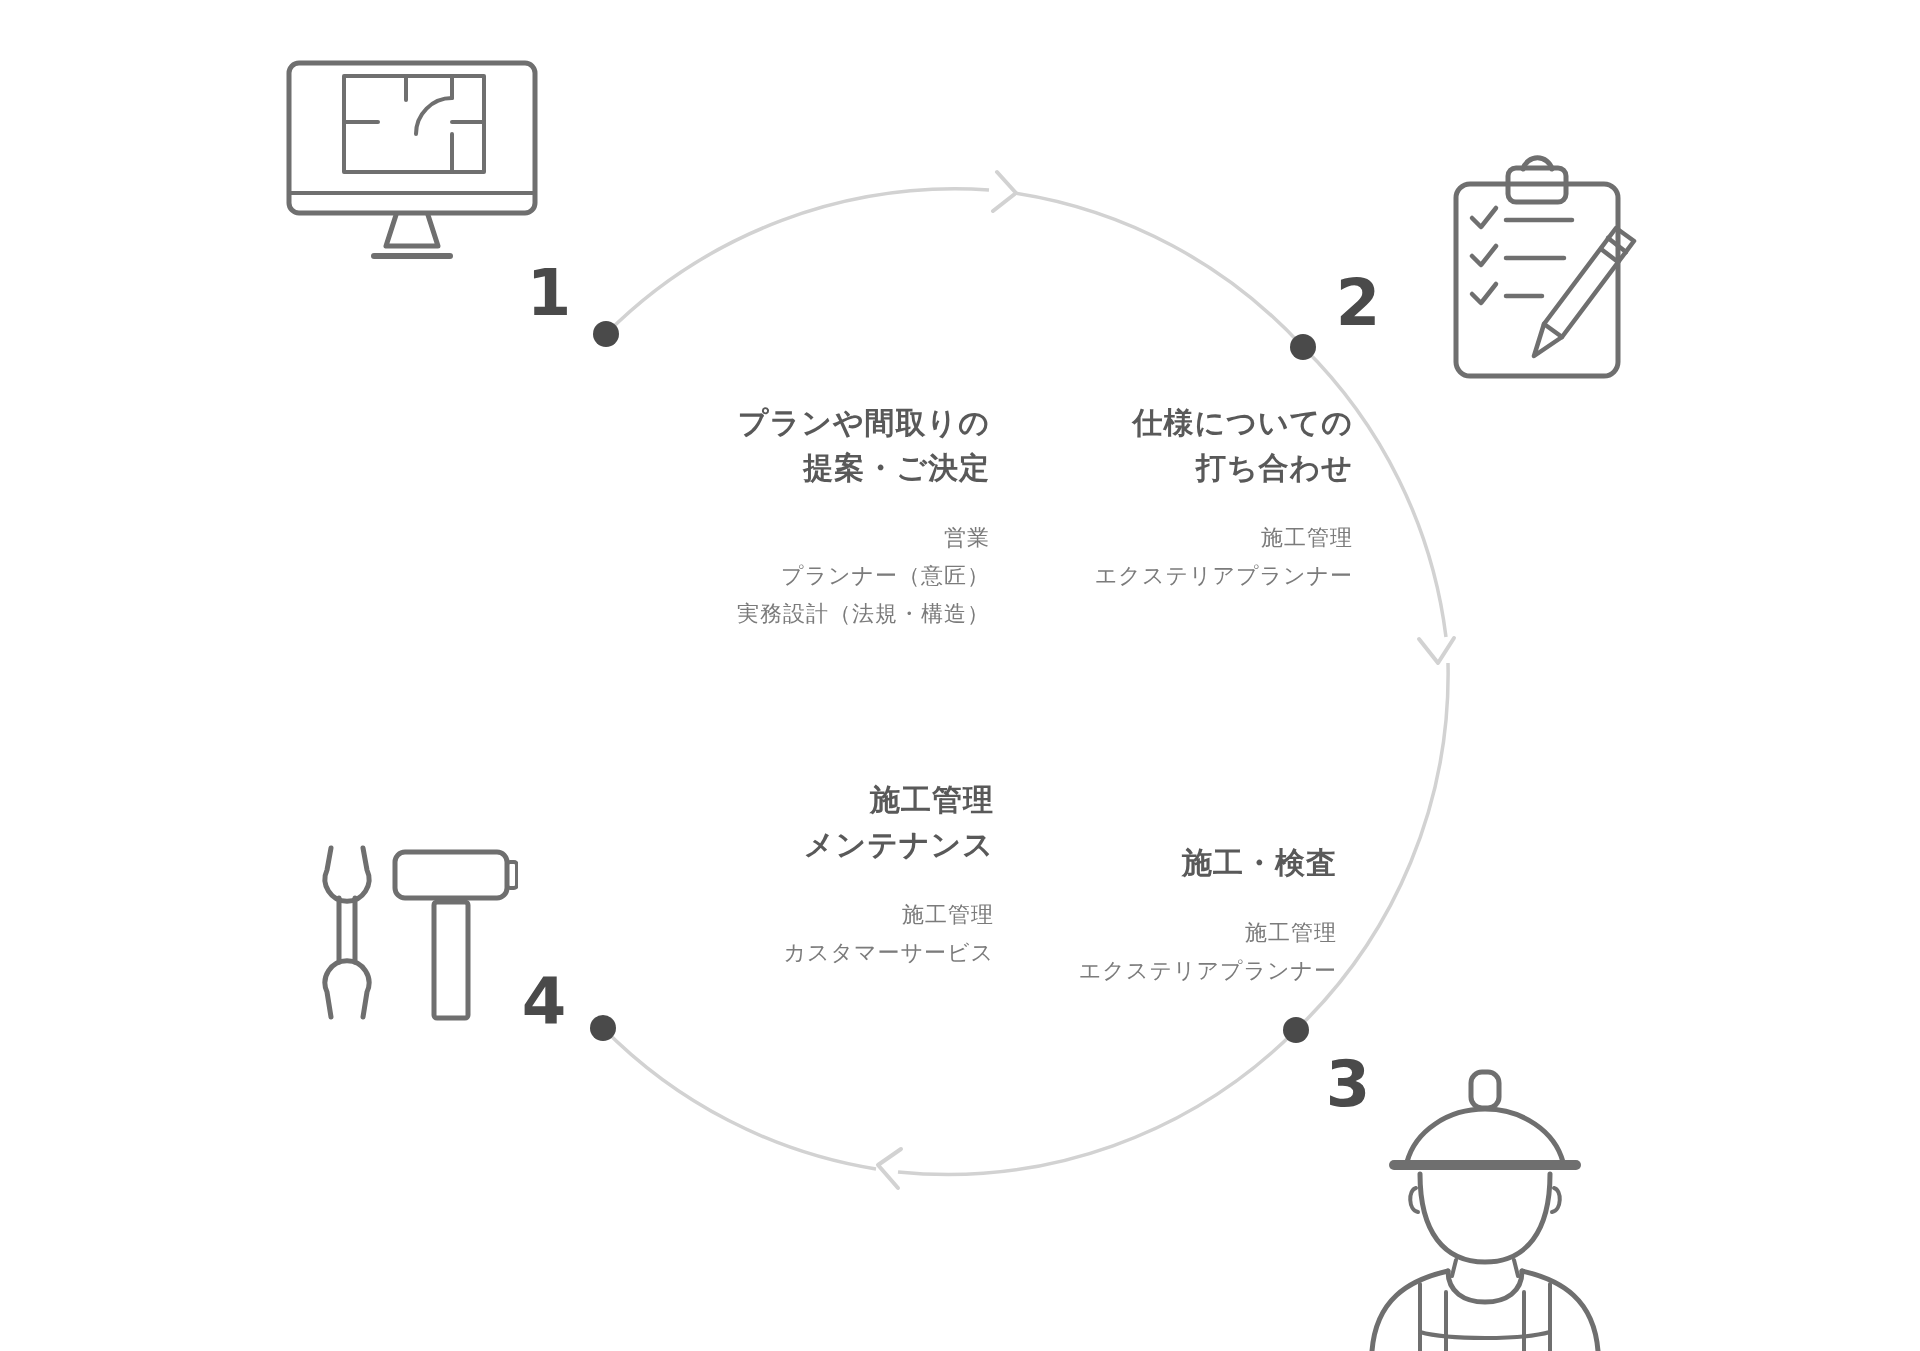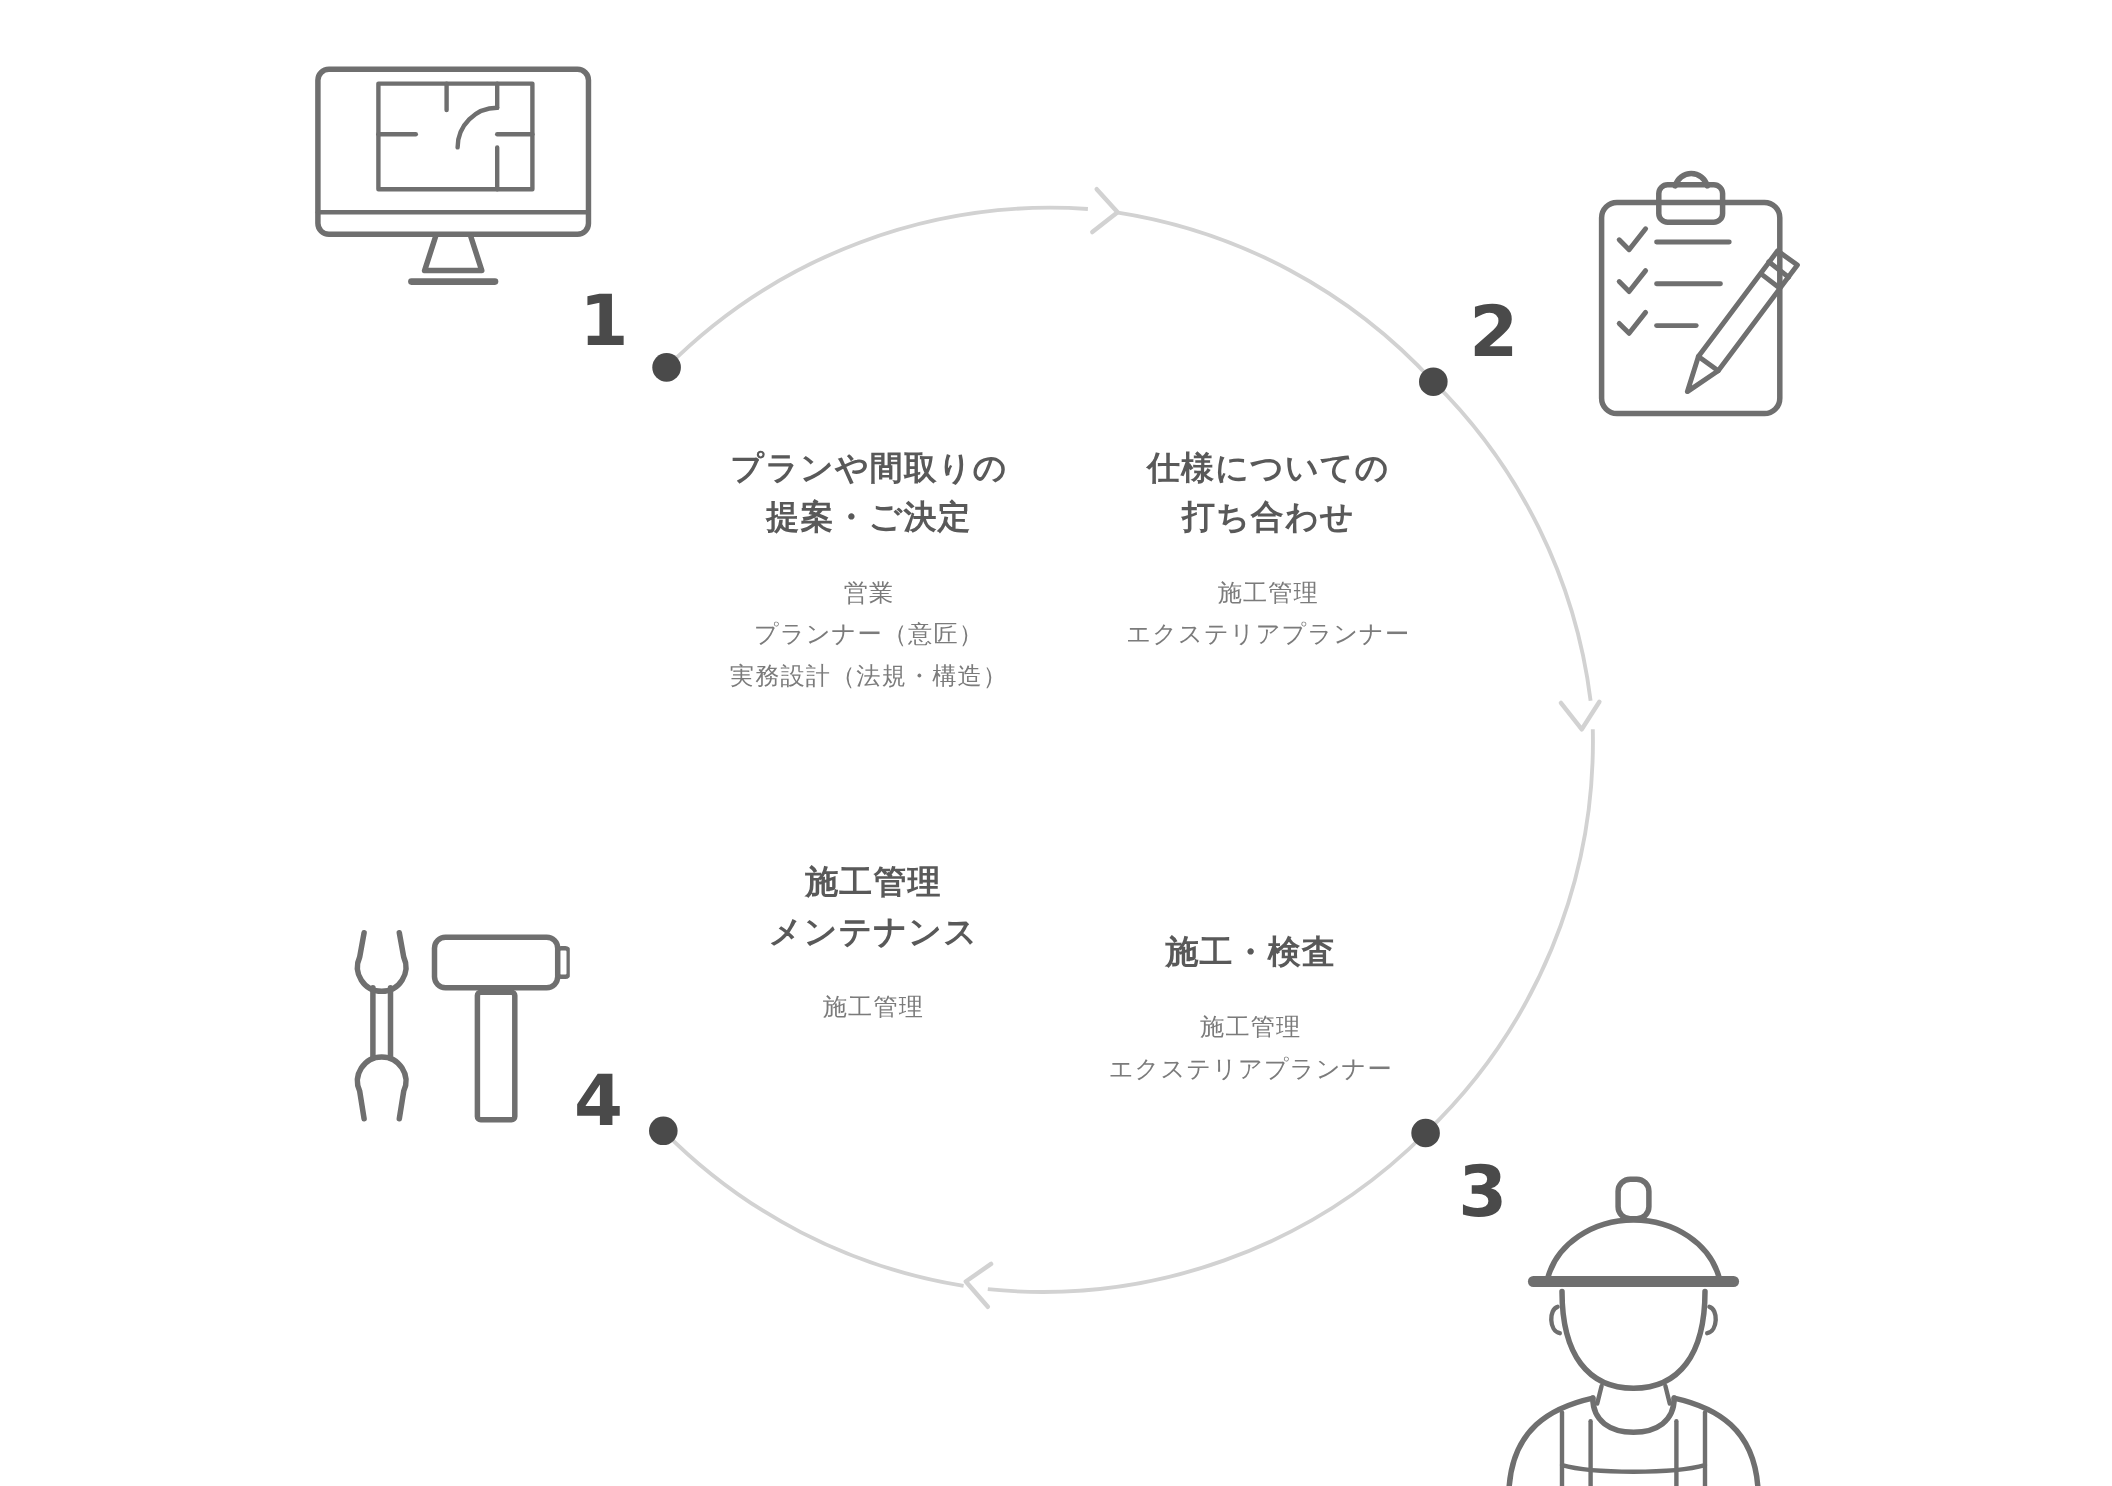--- a/index.html
+++ b/index.html
@@ -1,21 +1,21 @@
 <!DOCTYPE html>
 <html><head>
 <meta charset="utf-8">
 <style>
   html,body{margin:0;padding:0;background:#ffffff;}
   .canvas{
     position:relative;width:1920px;height:1351px;background:#ffffff;overflow:hidden;
     font-family:"DejaVu Sans","Liberation Sans",sans-serif;
   }
   .layer{position:absolute;left:0;top:0;}
-  .step{position:absolute;text-align:center;}
+  .step{position:absolute;text-align:right;font-family:Liberation Mono, monospace;}
   .step-title{
     font-size:30px;font-weight:600;color:#595959;line-height:45px;letter-spacing:1px;
   }
   .step-members{
     font-size:22px;font-weight:400;color:#7b7b7b;line-height:38px;margin-top:28px;letter-spacing:1px;
   }
   .step-number{
     position:absolute;font-size:64px;font-weight:700;color:#4a4a4a;
     transform:translate(-50%,-50%);line-height:1;
   }
@@ -98,20 +98,21 @@
     </div>
   </div>
 
   <div class="step step-4">
     <div class="step-title">
       <div>施工管理</div>
       <div>メンテナンス</div>
     </div>
     <div class="step-members">
       <div>施工管理</div>
+      <div>カスタマーサービス</div>
     </div>
   </div>
 
   <svg class="icon icon-monitor" width="252" height="205" viewBox="0 0 252 205">
     <rect class="ic" x="3" y="3" width="246" height="150" rx="10" stroke-width="5"></rect>
     <path class="ic" d="M3 133 H249" stroke-width="4"></path>
     <path class="ic" d="M110 155 L100 186 L152 186 L142 155" stroke-width="5"></path>
     <path class="ic" d="M88 196 H164" stroke-width="6"></path>
 
     <rect class="ic" x="58" y="16" width="140" height="96" stroke-width="4"></rect>

